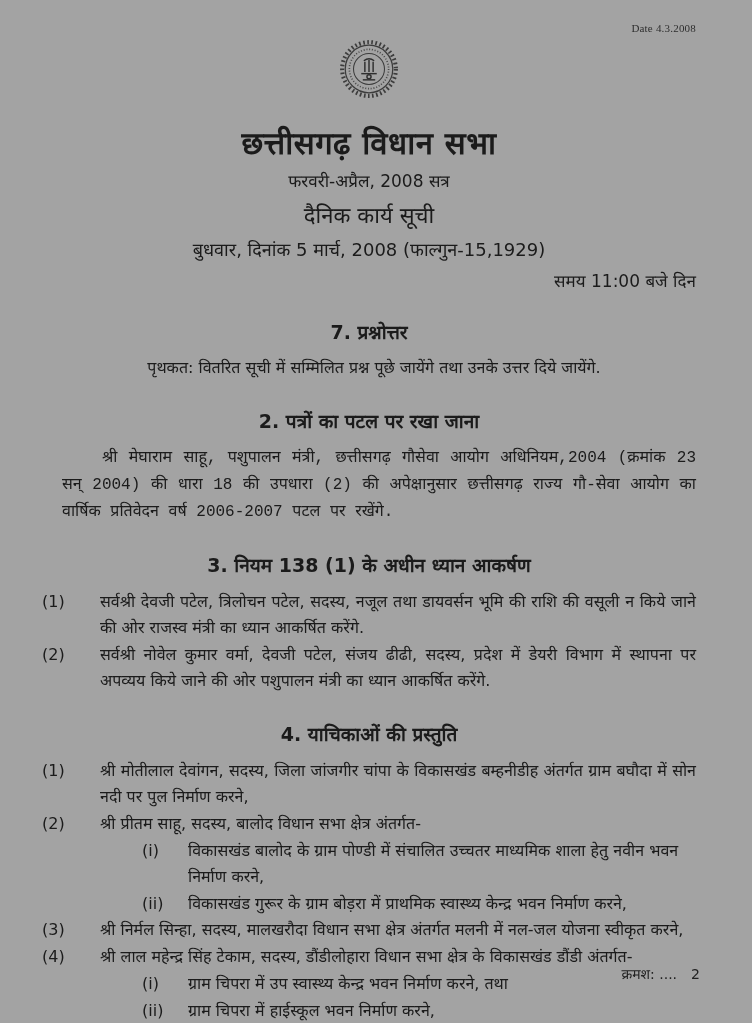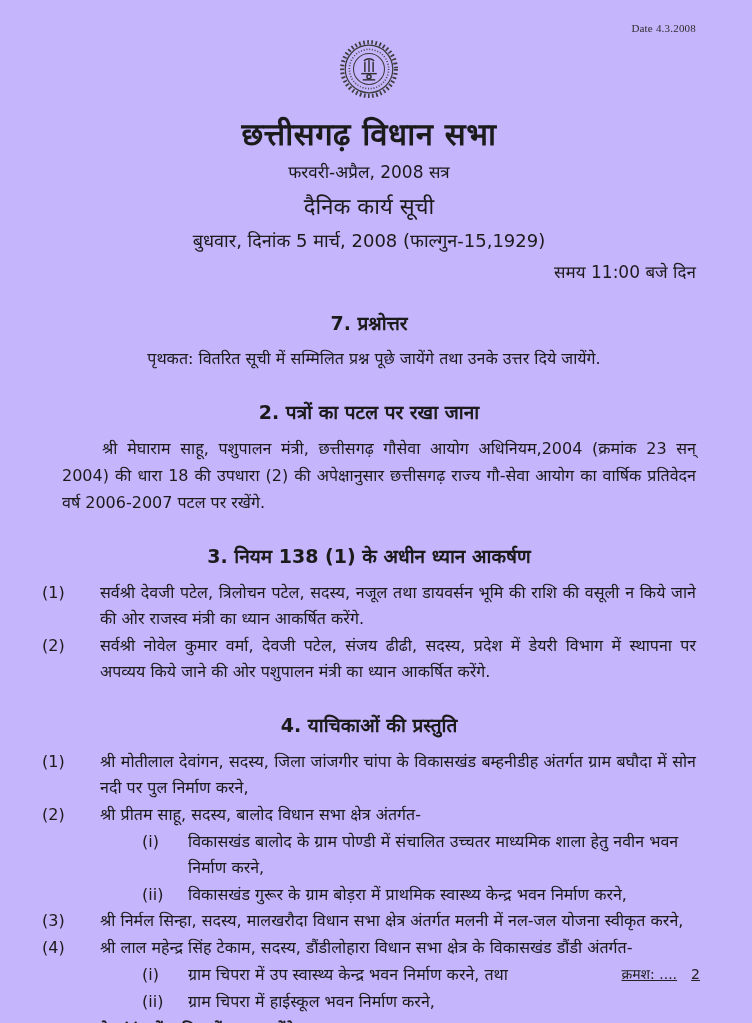--- a/index.html
+++ b/index.html
@@ -5,36 +5,36 @@
   html,body { margin:0; padding:0; }
   body {
     background:#e9e9e9;
     font-family:"DejaVu Sans","Liberation Serif",sans-serif;
     -webkit-font-smoothing:antialiased;
   }
   .page {
     position:relative;
     width:752px; height:1023px;
     margin:0 auto;
-    background:#c4b5fd;
+    background:#a3a3a3;
     color:#1b1b1b;
     box-sizing:border-box;
     padding:22px 56px 0 42px;
     overflow:hidden;
   }
   .corner-date {
     text-align:right;
     font-family:"Liberation Serif","DejaVu Serif",serif;
     font-size:11px;
     color:#2e2e2e;
     letter-spacing:.2px;
   }
   .emblem { width:62px; height:62px; margin:4px auto 0; }
   .title {
-    margin:12px 0 2px;
+    margin:21px 0 2px;
     text-align:center;
     font-size:31px;
     font-weight:bold;
     letter-spacing:.5px;
   }
   .session-line { text-align:center; font-size:17px; margin:6px 0 2px; }
   .doc-title {
     text-align:center; font-size:22px; font-weight:normal; margin:7px 0 3px;
   }
   .date-line { text-align:center; font-size:18px; margin:8px 0 2px; }
@@ -51,20 +51,21 @@
     font-size:16px;
     margin:0 0 0 10px;
     line-height:1.55;
   }
   .para-indent {
     text-align:justify;
     font-size:16px;
     line-height:1.68;
     margin:0 0 0 20px;
     text-indent:40px;
+    font-family:Liberation Mono, monospace;
   }
   .item {
     display:flex;
     font-size:16px;
     line-height:1.62;
     margin:1px 0;
   }
   .item .no { flex:0 0 58px; }
   .item .txt { flex:1; text-align:justify; }
   .item.sub { margin-left:100px; }
@@ -74,21 +75,20 @@
     font-weight:bold;
     font-size:16px;
     margin:2px 0 0 58px;
     line-height:1.6;
   }
   .footer {
     position:absolute;
     right:52px; bottom:40px;
     font-size:14px;
     color:#222;
-    text-decoration:underline;
   }
   .footer .pg { margin-left:14px; }
   .seal-svg { display:block; width:62px; height:62px; }
 </style>
 </head>
 <body>
 
 <div class="page">
 
   <div class="corner-date">Date 4.3.2008</div>

